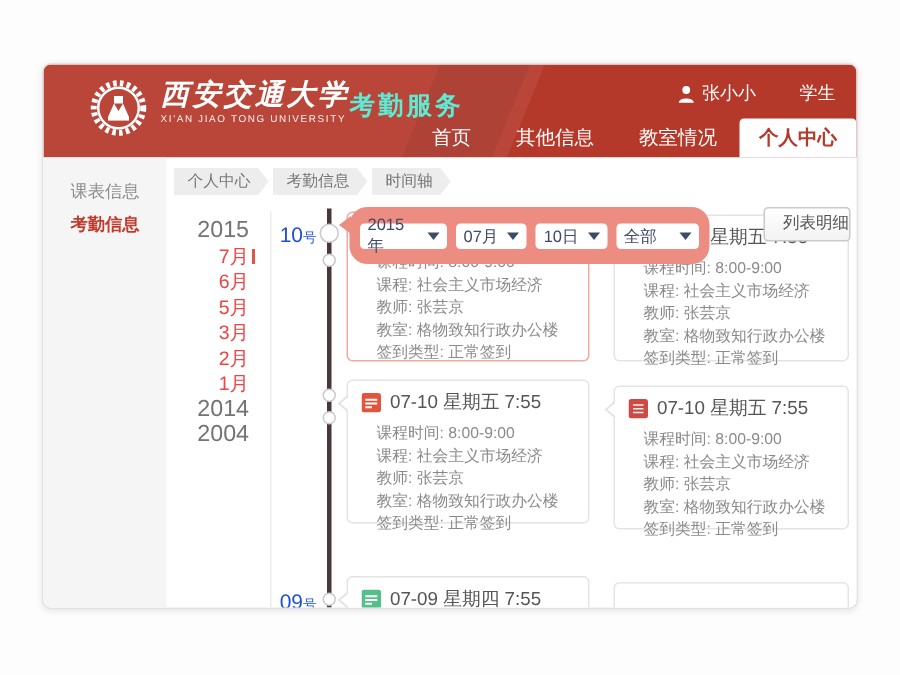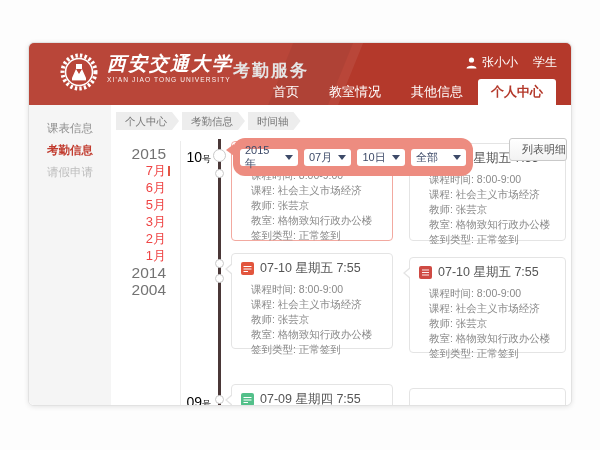--- a/index.html
+++ b/index.html
@@ -14,24 +14,24 @@
   .hdr { position:absolute; left:0; top:0; right:0; height:62px; background:#b4392b; overflow:hidden; }
   .hdr .band { position:absolute; left:-40px; top:-10px; width:360px; height:90px;
     background:rgba(255,255,255,.07); transform:skewX(-22deg); }
   .hdr .band2 { position:absolute; left:250px; top:-10px; width:60px; height:90px;
     background:rgba(0,0,0,.05); transform:skewX(-22deg); }
   .logo { position:absolute; left:30px; top:9px; width:40px; height:40px; }
   .brandname { position:absolute; left:78px; top:9px; color:#fff; }
   .brandname .cn { font-family:"DejaVu Serif", serif; font-style:italic; font-weight:bold;
     font-size:19px; letter-spacing:2px; line-height:22px; }
   .brandname .en { font-size:6.6px; letter-spacing:1.1px; opacity:.92; margin-top:2px; }
-  .service { position:absolute; left:204px; top:16px; color:#e5e5e5; font-size:17px; font-weight:bold; letter-spacing:2px; }
+  .service { position:absolute; left:204px; top:16px; color:#5eead4; font-size:17px; font-weight:bold; letter-spacing:2px; }
   .userbox { position:absolute; right:14px; top:11px; color:#fff; font-size:12px; display:flex; align-items:center; gap:5px; }
-  .userbox .role { margin-left:10px; }
-  .nav { position:absolute; right:15px; bottom:0; height:26px; display:flex; align-items:center; }
+  .userbox .role { margin-left:24px; }
+  .nav { position:absolute; right:0; bottom:0; height:26px; display:flex; align-items:center; }
   .nav .item { color:#fff; font-size:13px; line-height:26px; padding:0 15px; cursor:pointer; }
   .nav .item.active { background:#fff; color:#b4392b; border-radius:3px 3px 0 0; font-weight:bold; padding:0 13px; }
 
   
   .content { position:absolute; left:0; top:62px; right:0; bottom:0; background:#fff; }
   .sidebar { position:absolute; left:0; top:0; bottom:0; width:82px; background:#f5f5f5; padding-top:12px; }
   .sidebar .sitem { height:22px; line-height:22px; text-align:center; font-size:11.5px; color:#8d8d8d; cursor:pointer; }
   .sidebar .sitem.active { color:#c13b2e; font-weight:bold; }
   .sidebar .sitem.dim { color:#bdbdbd; }
 
@@ -44,21 +44,21 @@
   .scale .yr { font-size:15.5px; color:#737373; line-height:17px; cursor:pointer; }
   .scale .mo { font-size:13px; color:#ef4444; line-height:17px; cursor:pointer; position:relative; }
   .curdash { position:absolute; left:139px; top:61px; width:2px; height:10px; background:#e25544; }
 
   .vdivider { position:absolute; left:151px; top:36px; bottom:0; width:1px; background:#ececec; }
   .tline { position:absolute; left:189px; top:34px; bottom:0; width:3px; background:#4a3737; }
   .dot { position:absolute; background:#fff; border:1px solid #c9c9c9; border-radius:50%; z-index:4; }
   .dot.big { width:13px; height:13px; left:184px; }
   .dot.sm { width:9px; height:9px; left:186px; }
 
-  .daylabel { position:absolute; left:132px; width:50px; text-align:right; color:#000000; }
+  .daylabel { position:absolute; left:132px; width:50px; text-align:right; color:#1d4ed8; }
   .daylabel .d { font-size:14px; }
   .daylabel .suf { font-size:9px; }
 
   
   .filterbar { position:absolute; left:204px; top:33px; width:240px; height:38px; background:#ed8c80;
     border-radius:12px; display:flex; align-items:center; gap:6px; padding:0 7px; z-index:6; }
   .filterbar:before { content:""; position:absolute; left:-7px; top:6px; border:6px solid transparent;
     border-left:none; border-right:8px solid #ed8c80; }
   .dd { background:#fff; border-radius:3px; height:17px; display:flex; align-items:center;
     justify-content:space-between; padding:0 5px; font-size:11px; color:#3d4a68; cursor:pointer; }
@@ -107,32 +107,31 @@
       <div class="userbox">
         <svg width="11" height="12" viewBox="0 0 11 12">
           <circle cx="5.5" cy="3" r="2.6" fill="#fff"></circle>
           <path d="M0.5 11.5 C0.5 7.8 10.5 7.8 10.5 11.5 Z" fill="#fff"></path>
         </svg>
         <span>张小小</span>
         <span class="role">学生</span>
       </div>
       <div class="nav">
         <div class="item">首页</div>
+        <div class="item">其他信息</div>
         <div class="item">教室情况</div>
-        <div class="item">其他信息</div>
         <div class="item active">个人中心</div>
       </div>
     </div>
 
     <div class="content">
 
       <div class="sidebar">
         <div class="sitem">课表信息</div>
         <div class="sitem active">考勤信息</div>
-        <div class="sitem dim">请假申请</div>
       </div>
 
       <div class="breadcrumb">
         <div class="crumb">个人中心</div>
         <div class="crumb">考勤信息</div>
         <div class="crumb">时间轴</div>
       </div>
 
       <div class="scale">
         <div class="yr">2015</div>

